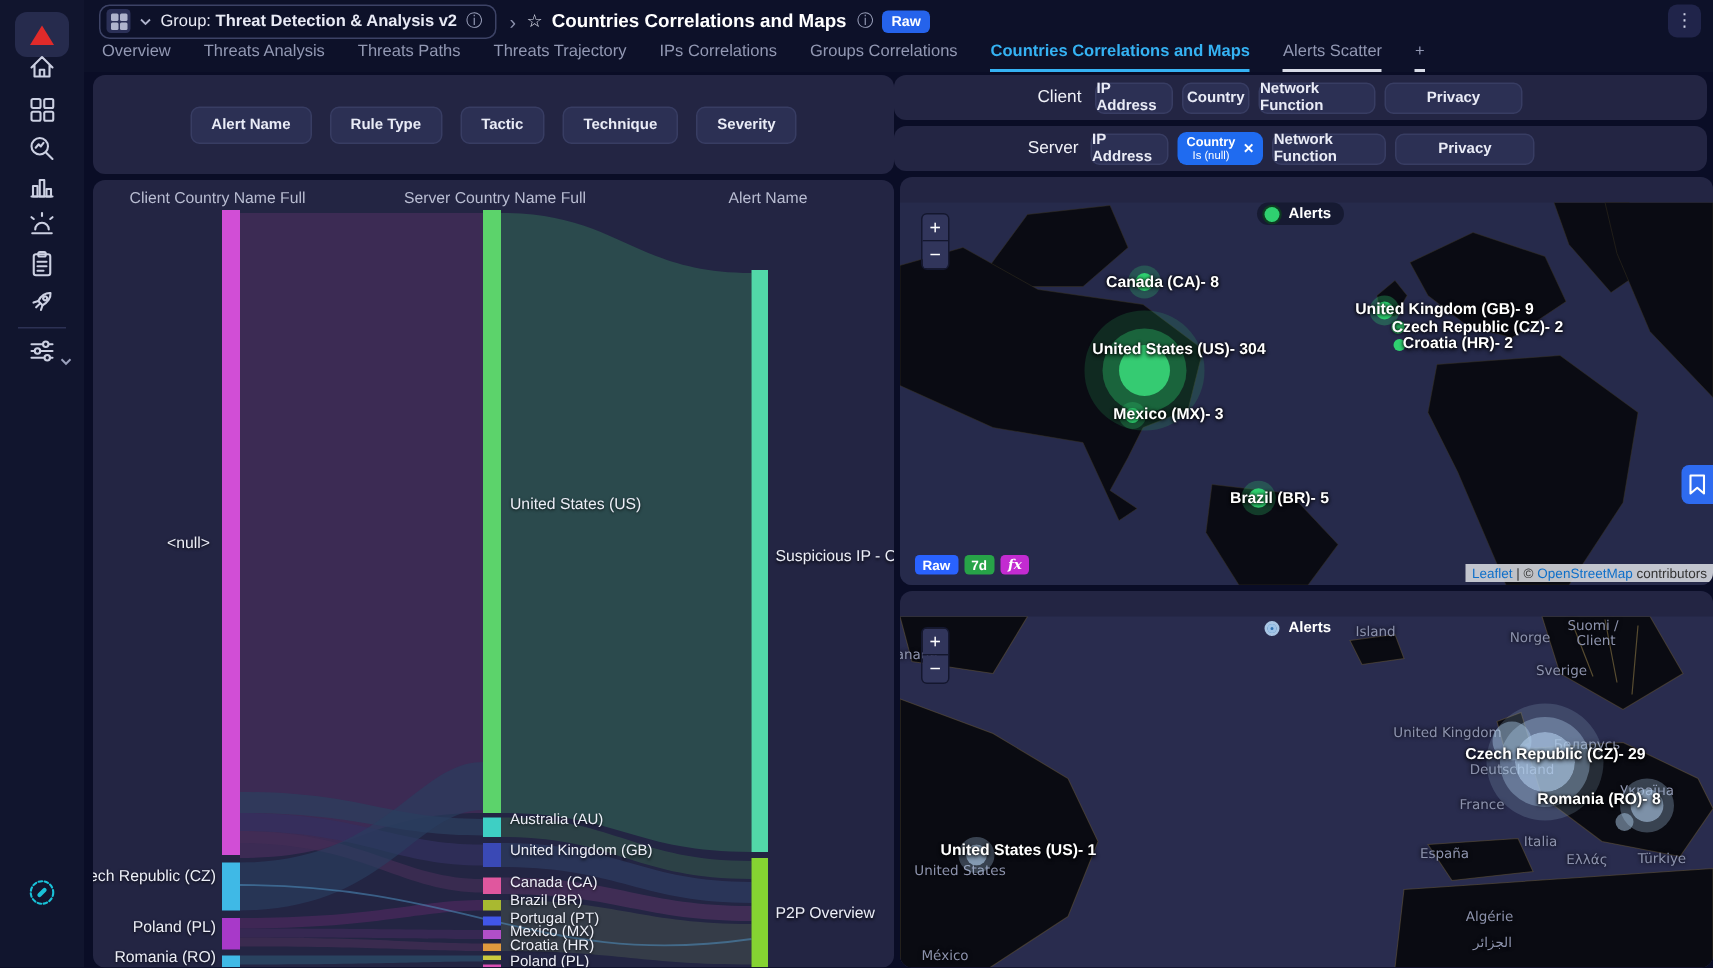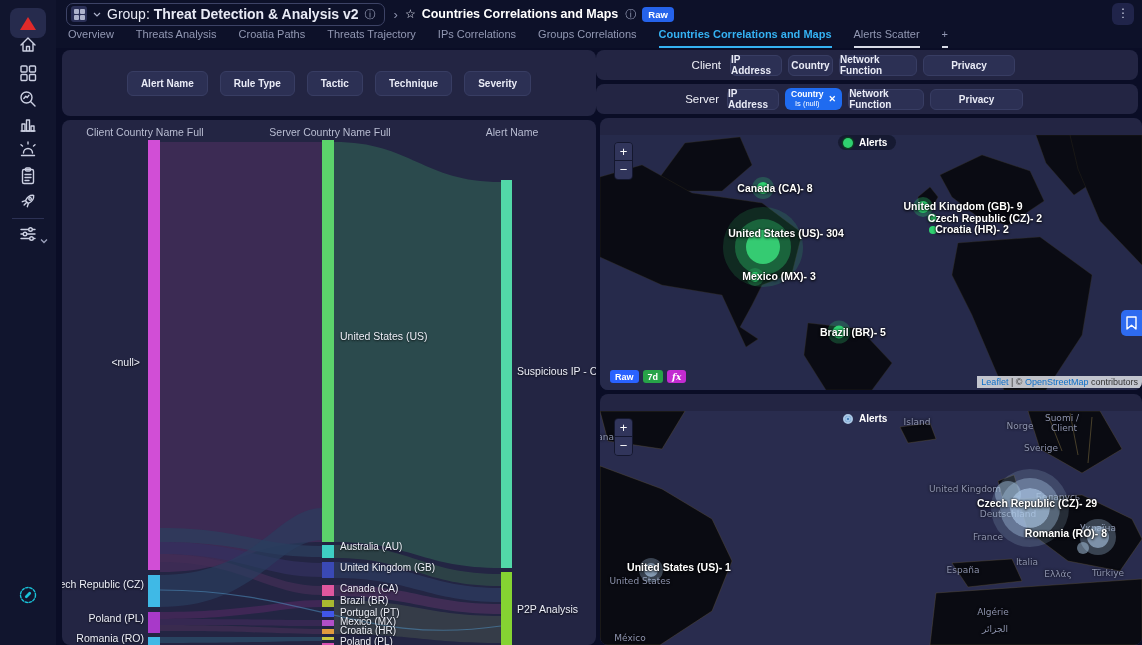--- a/index.html
+++ b/index.html
@@ -16,21 +16,21 @@
   .side-chev { position:absolute; left:40px; top:238px; width:8px; height:6px; }
   .compass svg { stroke:#19c2d8; }
 
   
   #header { position:absolute; left:56px; top:0; width:1086px; height:48px; background:#0d1129; z-index:10; }
   .hrow1 { position:absolute; left:0; top:0; width:100%; height:28px; display:flex; align-items:center; }
   .group-pill { margin-left:10px; height:23px; display:flex; align-items:center; gap:6px; border:1px solid #3d4366; border-radius:7px; padding:0 8px 0 4px; cursor:pointer; }
   .group-grid { width:16px; height:16px; background:#2b3057; border-radius:3px; display:grid; grid-template-columns:5px 5px; grid-template-rows:5px 5px; gap:1px; padding:2.5px; }
   .group-grid span { background:#aeb3cc; border-radius:1px; }
   .chev { width:8px; height:5px; }
-  .group-text { font-size:14px; color:#e8eaf5; white-space:nowrap;text-align:right; }
+  .group-text { font-size:11px; color:#e8eaf5; white-space:nowrap;text-align:right; }
   .group-text b { font-weight:bold; }
   .info-ic { color:#9aa0bb; font-size:11px; line-height:1; cursor:pointer; }
   .crumb-sep { color:#8a90ab; font-size:13px; margin:0 7px 0 9px; }
   .star-ic { color:#dfe2ef; font-size:12px; margin-right:6px; cursor:pointer; }
   .page-title { font-size:12.5px; font-weight:bold; color:#fff; margin-right:7px; white-space:nowrap; }
   .raw-badge { background:#2563eb; color:#fff; font-size:9.5px; font-weight:bold; border-radius:4px; padding:2px 6px; margin-left:6px; cursor:pointer; }
   .kebab { position:absolute; right:8px; top:3px; width:22px; height:22px; background:#20244a; border-radius:6px; color:#cdd1e4; font-size:12px; text-align:center; line-height:21px; cursor:pointer; }
   .tabs { position:absolute; left:12px; top:28px; height:20px; display:flex; gap:22px; }
   .tab { font-size:11px; color:#9298b3; padding-bottom:5px; cursor:pointer; white-space:nowrap; }
   .tab.active { color:#35b2f3; border-bottom:2px solid #35b2f3; font-weight:bold; }
@@ -184,21 +184,21 @@
     <span class="crumb-sep">›</span>
     <span class="star-ic">☆</span>
     <span class="page-title">Countries Correlations and Maps</span>
     <span class="info-ic">ⓘ</span>
     <span class="raw-badge">Raw</span>
   </div>
   <div class="kebab">⋮</div>
   <div class="tabs">
     <div class="tab">Overview</div>
     <div class="tab">Threats Analysis</div>
-    <div class="tab">Croatia Paths</div>
+    <div class="tab">Threats Paths</div>
     <div class="tab">Threats Trajectory</div>
     <div class="tab">IPs Correlations</div>
     <div class="tab">Groups Correlations</div>
     <div class="tab active">Countries Correlations and Maps</div>
     <div class="tab underlined">Alerts Scatter</div>
     <div class="tab underlined">+</div>
   </div>
 </div>
 
 <div id="p-filters" class="panel">
@@ -259,21 +259,21 @@
   <div class="sk-label" style="left:278px; top:210px">United States (US)</div>
   <div class="sk-label sm" style="left:278px; top:421px">Australia (AU)</div>
   <div class="sk-label sm" style="left:278px; top:442px">United Kingdom (GB)</div>
   <div class="sk-label sm" style="left:278px; top:463px">Canada (CA)</div>
   <div class="sk-label sm" style="left:278px; top:475px">Brazil (BR)</div>
   <div class="sk-label sm" style="left:278px; top:487px">Portugal (PT)</div>
   <div class="sk-label sm" style="left:278px; top:496px">Mexico (MX)</div>
   <div class="sk-label sm" style="left:278px; top:505px">Croatia (HR)</div>
   <div class="sk-label sm" style="left:278px; top:516px">Poland (PL)</div>
   <div class="sk-label" style="left:455px; top:245px">Suspicious IP - Open D</div>
-  <div class="sk-label" style="left:455px; top:483px">P2P Analysis</div>
+  <div class="sk-label" style="left:455px; top:483px">P2P Overview</div>
 </div>
 
 <div id="p-client" class="panel frow">
   <div class="frow-label">Client</div>
   <div class="fbtn" style="width:52px">IP Address</div>
   <div class="fbtn" style="width:45px">Country</div>
   <div class="fbtn" style="width:78px">Network Function</div>
   <div class="fbtn" style="width:92px">Privacy</div>
 </div>
 

